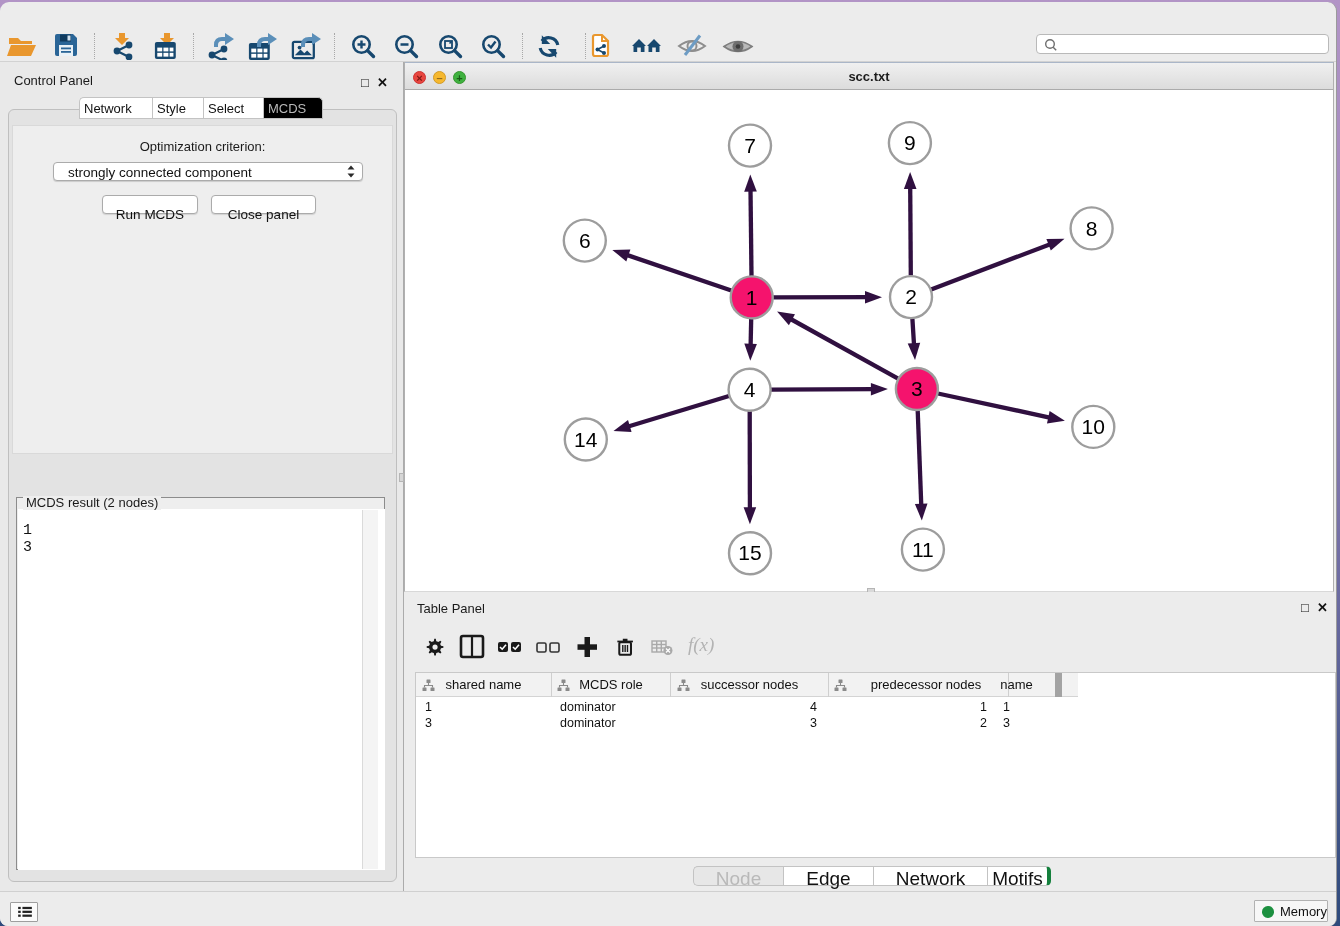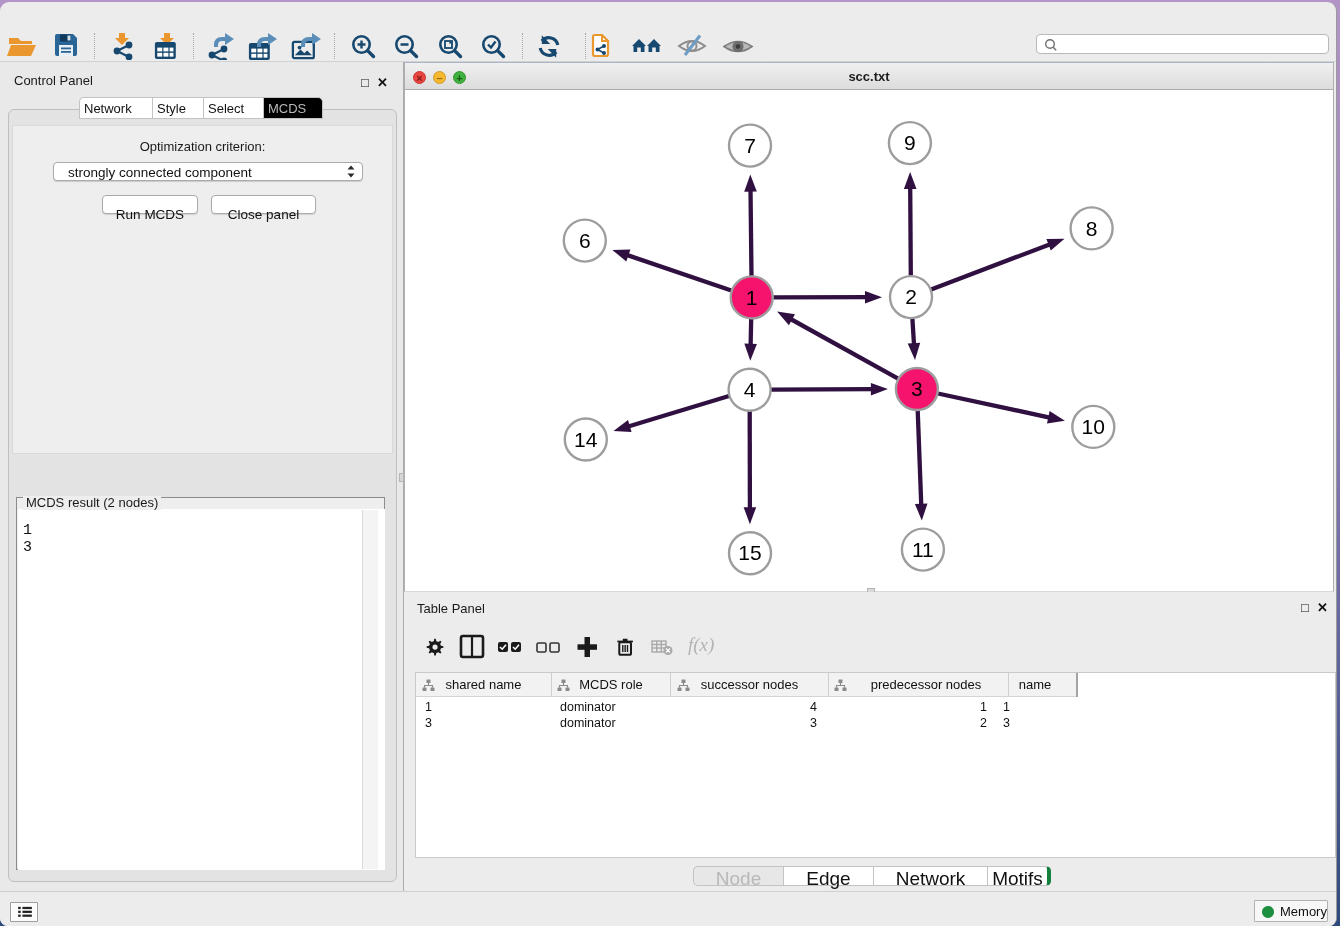--- a/index.html
+++ b/index.html
@@ -412,21 +412,21 @@
               <rect x="8.5" y="8.5" width="4" height="3.4" rx="0.5"></rect>
             </g>
             <g stroke="#8a8a8a" stroke-width="1.1" fill="none">
               <path d="M6.5 4 L6.5 6.5 M2.5 8.5 L2.5 6.5 L10.5 6.5 L10.5 8.5"></path>
             </g>
           </svg>
         <div class="th" style="left:0; width:136px">shared name</div>
         <div class="th" style="left:136px; width:119px">MCDS role</div>
         <div class="th" style="left:255px; width:158px">successor nodes</div>
         <div class="th" style="left:428px; width:165px">predecessor nodes</div>
-        <div class="th" style="left:578px; width:84px; border-right:2px solid #a3a3a3">name</div>
+        <div class="th" style="left:562px; width:84px; border-right:7px solid #a3a3a3">name</div>
       </div>
       <div class="tr" style="top:27px; left:9px">1</div>
       <div class="tr" style="top:27px; left:144px">dominator</div>
       <div class="tr" style="top:27px; left:385px; width:16px; text-align:right">4</div>
       <div class="tr" style="top:27px; left:555px; width:16px; text-align:right">1</div>
       <div class="tr" style="top:27px; left:587px">1</div>
       <div class="tr" style="top:43px; left:9px">3</div>
       <div class="tr" style="top:43px; left:144px">dominator</div>
       <div class="tr" style="top:43px; left:385px; width:16px; text-align:right">3</div>
       <div class="tr" style="top:43px; left:555px; width:16px; text-align:right">2</div>

